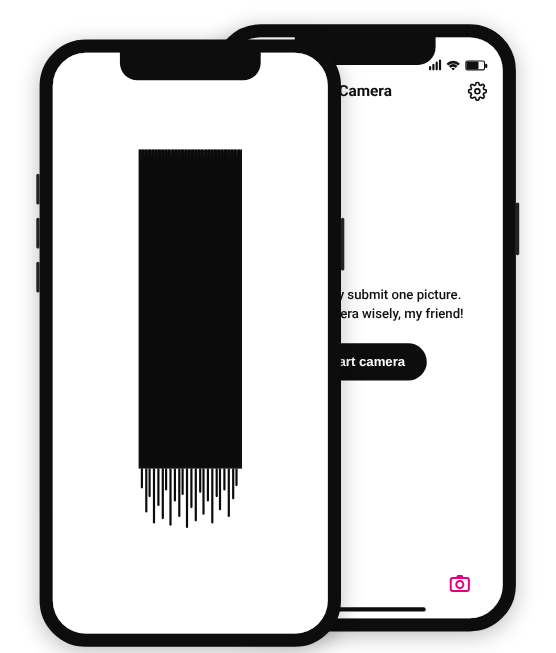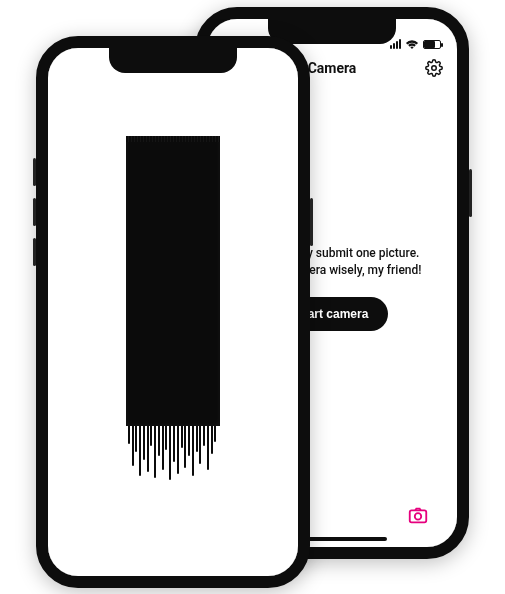--- a/index.html
+++ b/index.html
@@ -28,21 +28,21 @@
   .notch {
     position:absolute; top:-1px; left:50%; transform:translateX(-50%);
     width:128px; height:26px; background:#0d0d0d;
     border-bottom-left-radius:16px; border-bottom-right-radius:16px;
     z-index:5;
   }
   .screen {
     position:absolute; inset:0; border-radius:30px; overflow:hidden;
     display:flex; flex-direction:column; background:#fff;
   }
-  .phone-back { left:195px; top:7px; z-index:1; }
+  .phone-back { left:195px; top:22px; z-index:1; }
   .phone-front { left:36px; top:36px; z-index:2; }
 
   
   .statusbar {
     height:32px; display:flex; align-items:flex-end; justify-content:space-between;
     padding:0 16px 2px; font-size:12px; font-weight:600; color:#111;
   }
   .status-right { display:flex; gap:4px; align-items:center; }
   .sigbars { display:flex; gap:1px; align-items:flex-end; }
   .sigbars span { width:2px; background:#111; border-radius:1px; }

